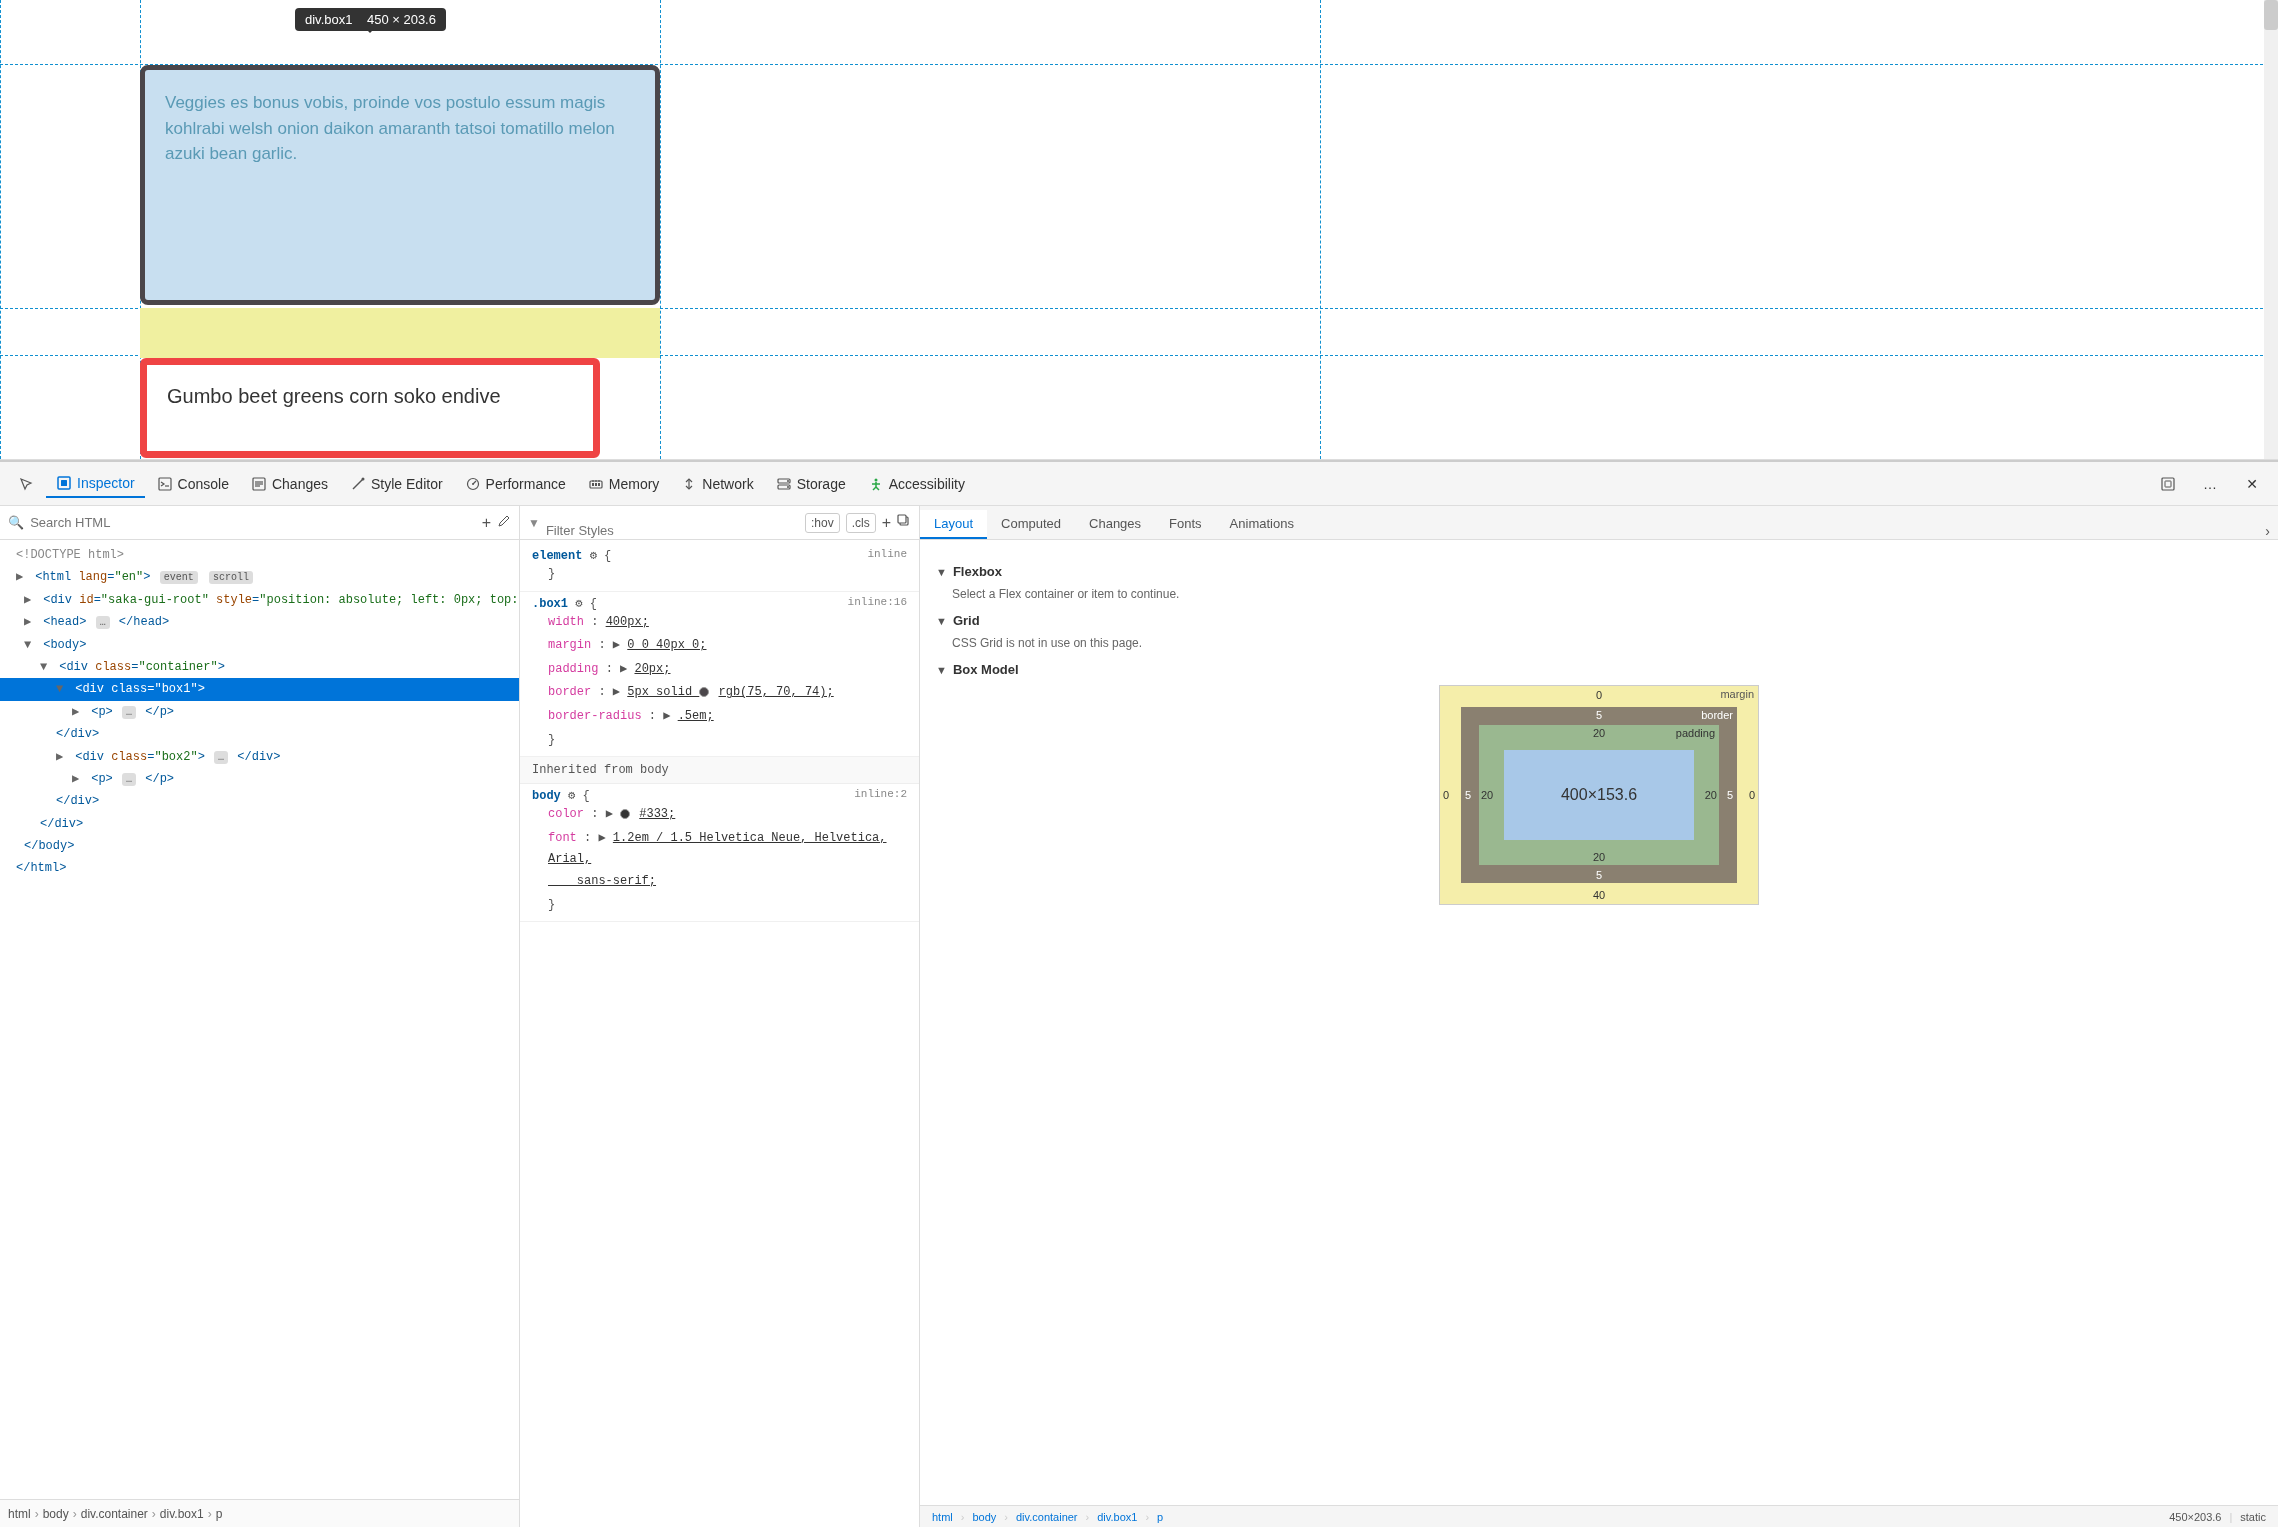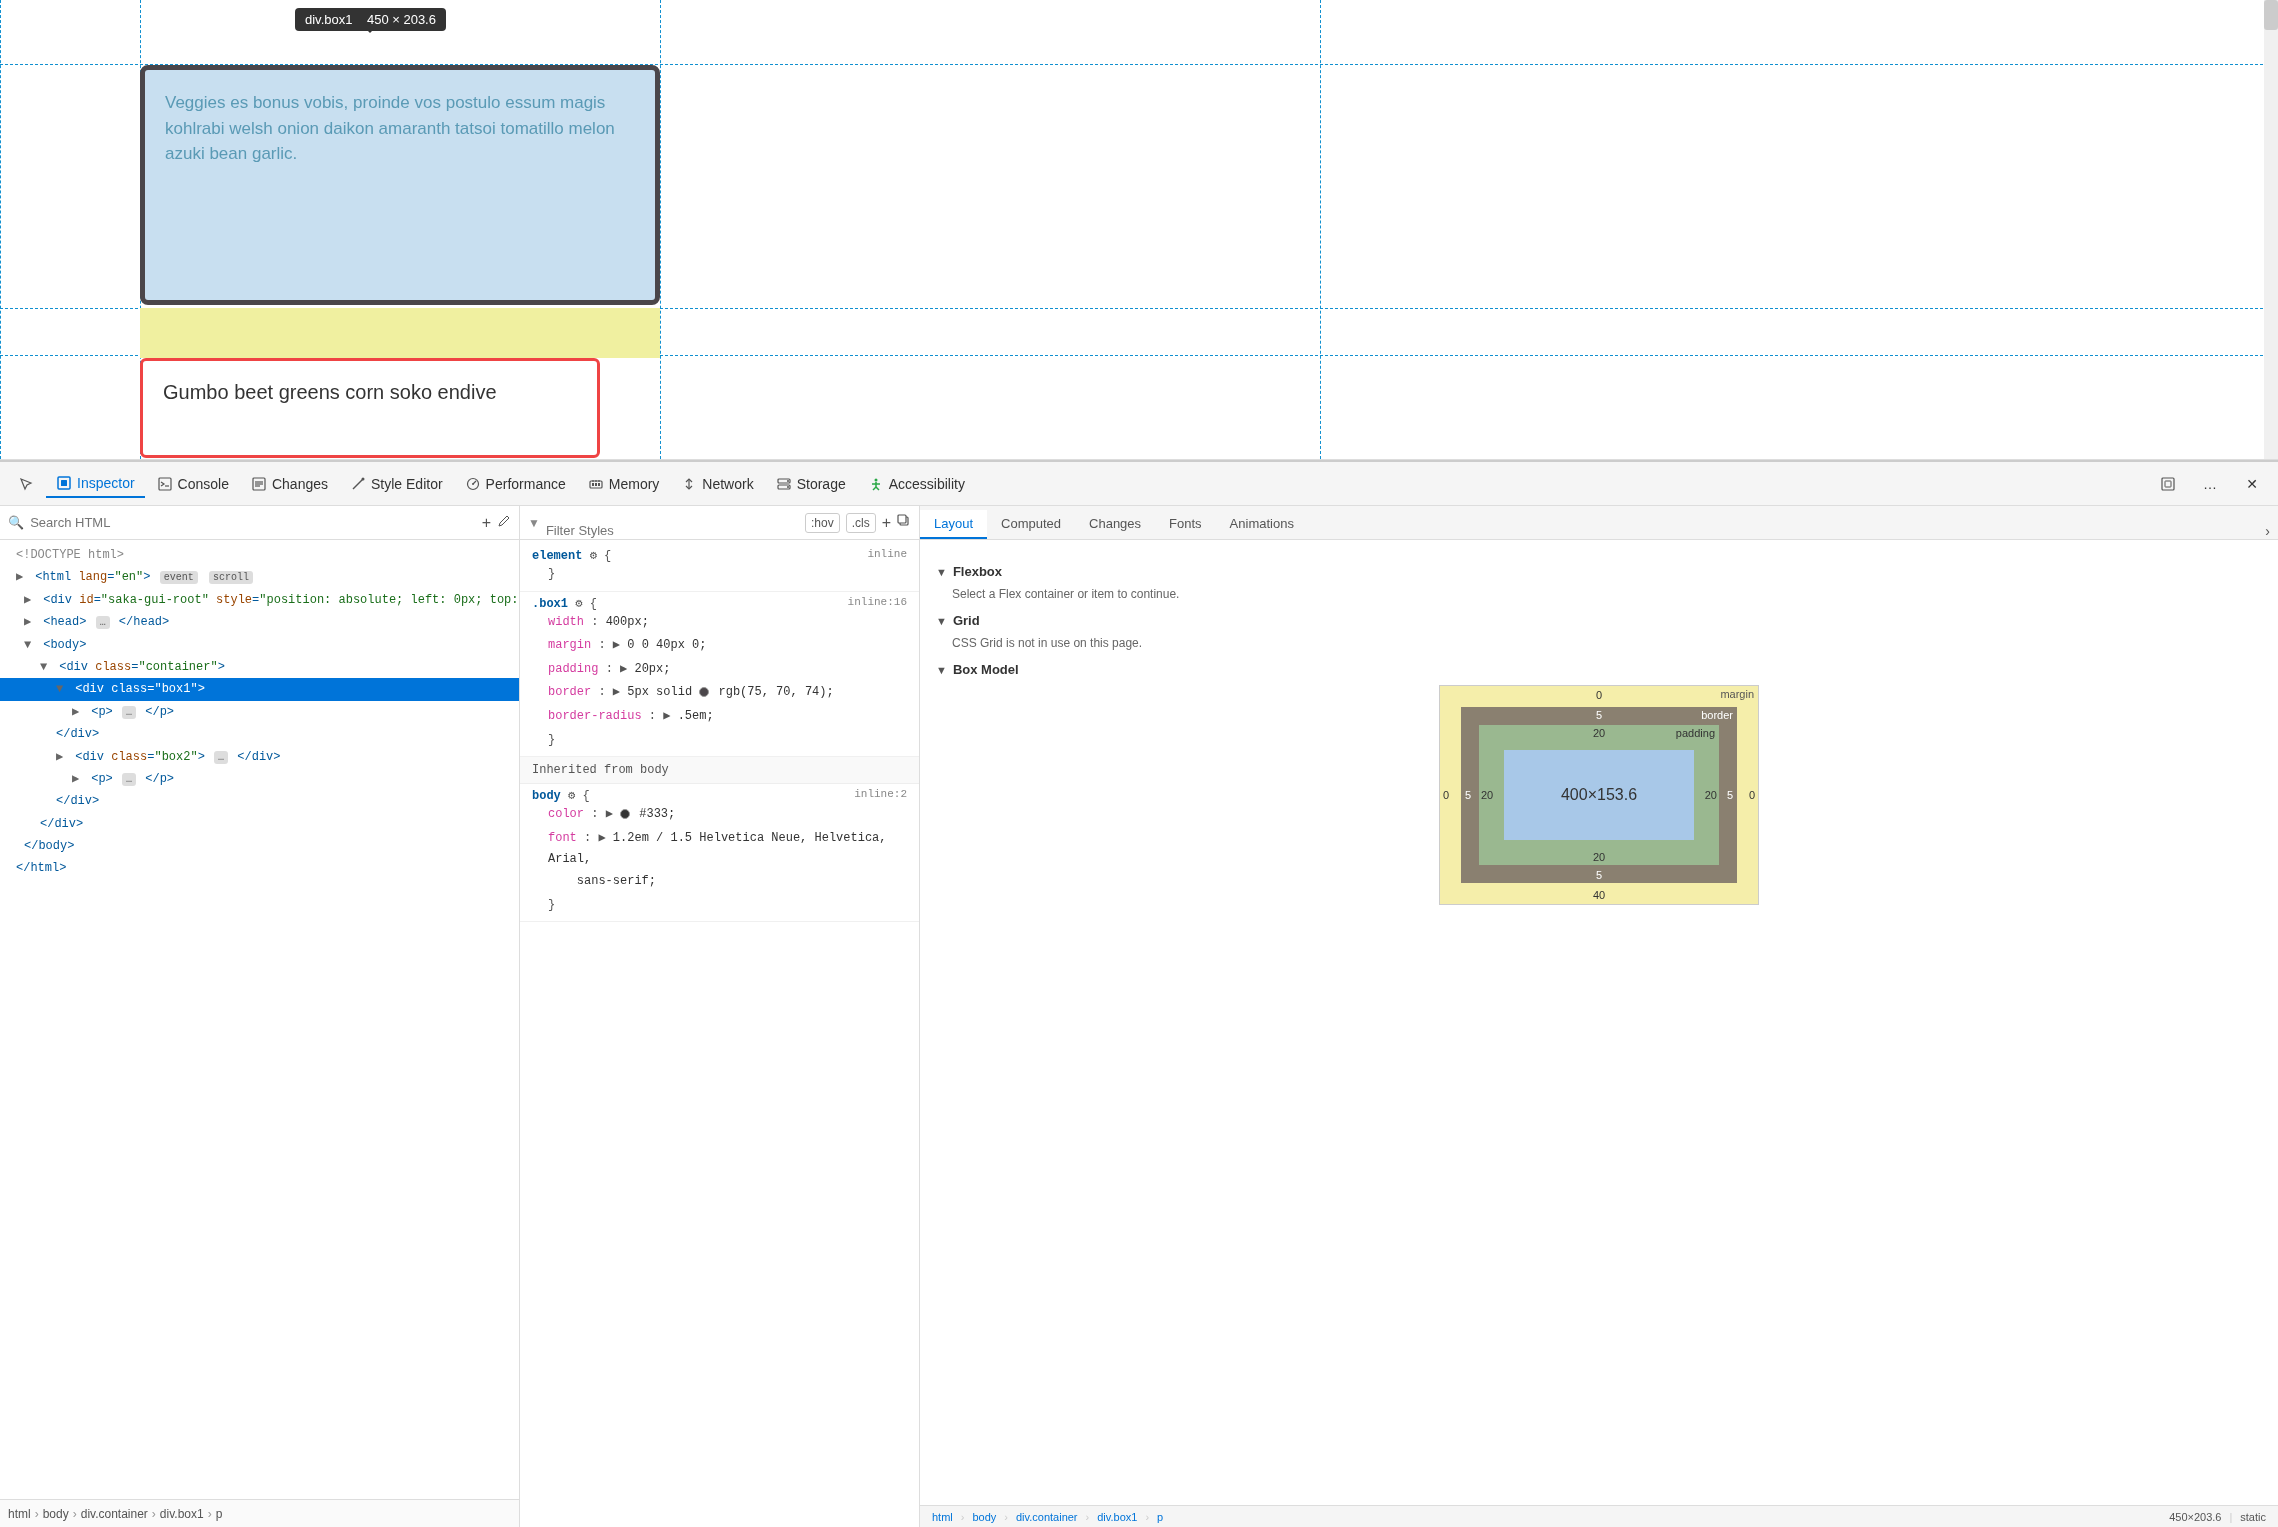--- a/index.html
+++ b/index.html
@@ -74,21 +74,21 @@
       background: #f0f0a0;
     }
 
     .box2-preview {
       position: absolute;
       top: 358px;
       left: 140px;
       width: 460px;
       height: 100px;
       background: #fff;
-      border: 3px solid #ef4444;
+      border: 7px solid #ef4444;
       border-radius: 6px;
       padding: 20px;
       color: #333;
       font-size: 20px;
     }
 
     
     .preview-scrollbar {
       position: absolute;
       right: 0;
@@ -294,21 +294,21 @@
     }
 
     .css-rule-block {
       padding: 4px 12px;
       border-bottom: 1px solid #f0f0f0;
     }
 
     .css-selector { color: #00589b; font-weight: bold; margin-top: 36px; }
     .css-source { color: #888; font-size: 11px; float: right; }
     .css-prop { color: #994500; }
-    .css-val { color: #333; }
+    .css-val { color: #333; text-decoration: underline; }
     .css-arrow { color: #555; cursor: pointer; }
     .css-color-dot {
       display: inline-block;
       width: 10px;
       height: 10px;
       border-radius: 50%;
       border: 1px solid #999;
       vertical-align: middle;
       margin-right: 2px;
     }

